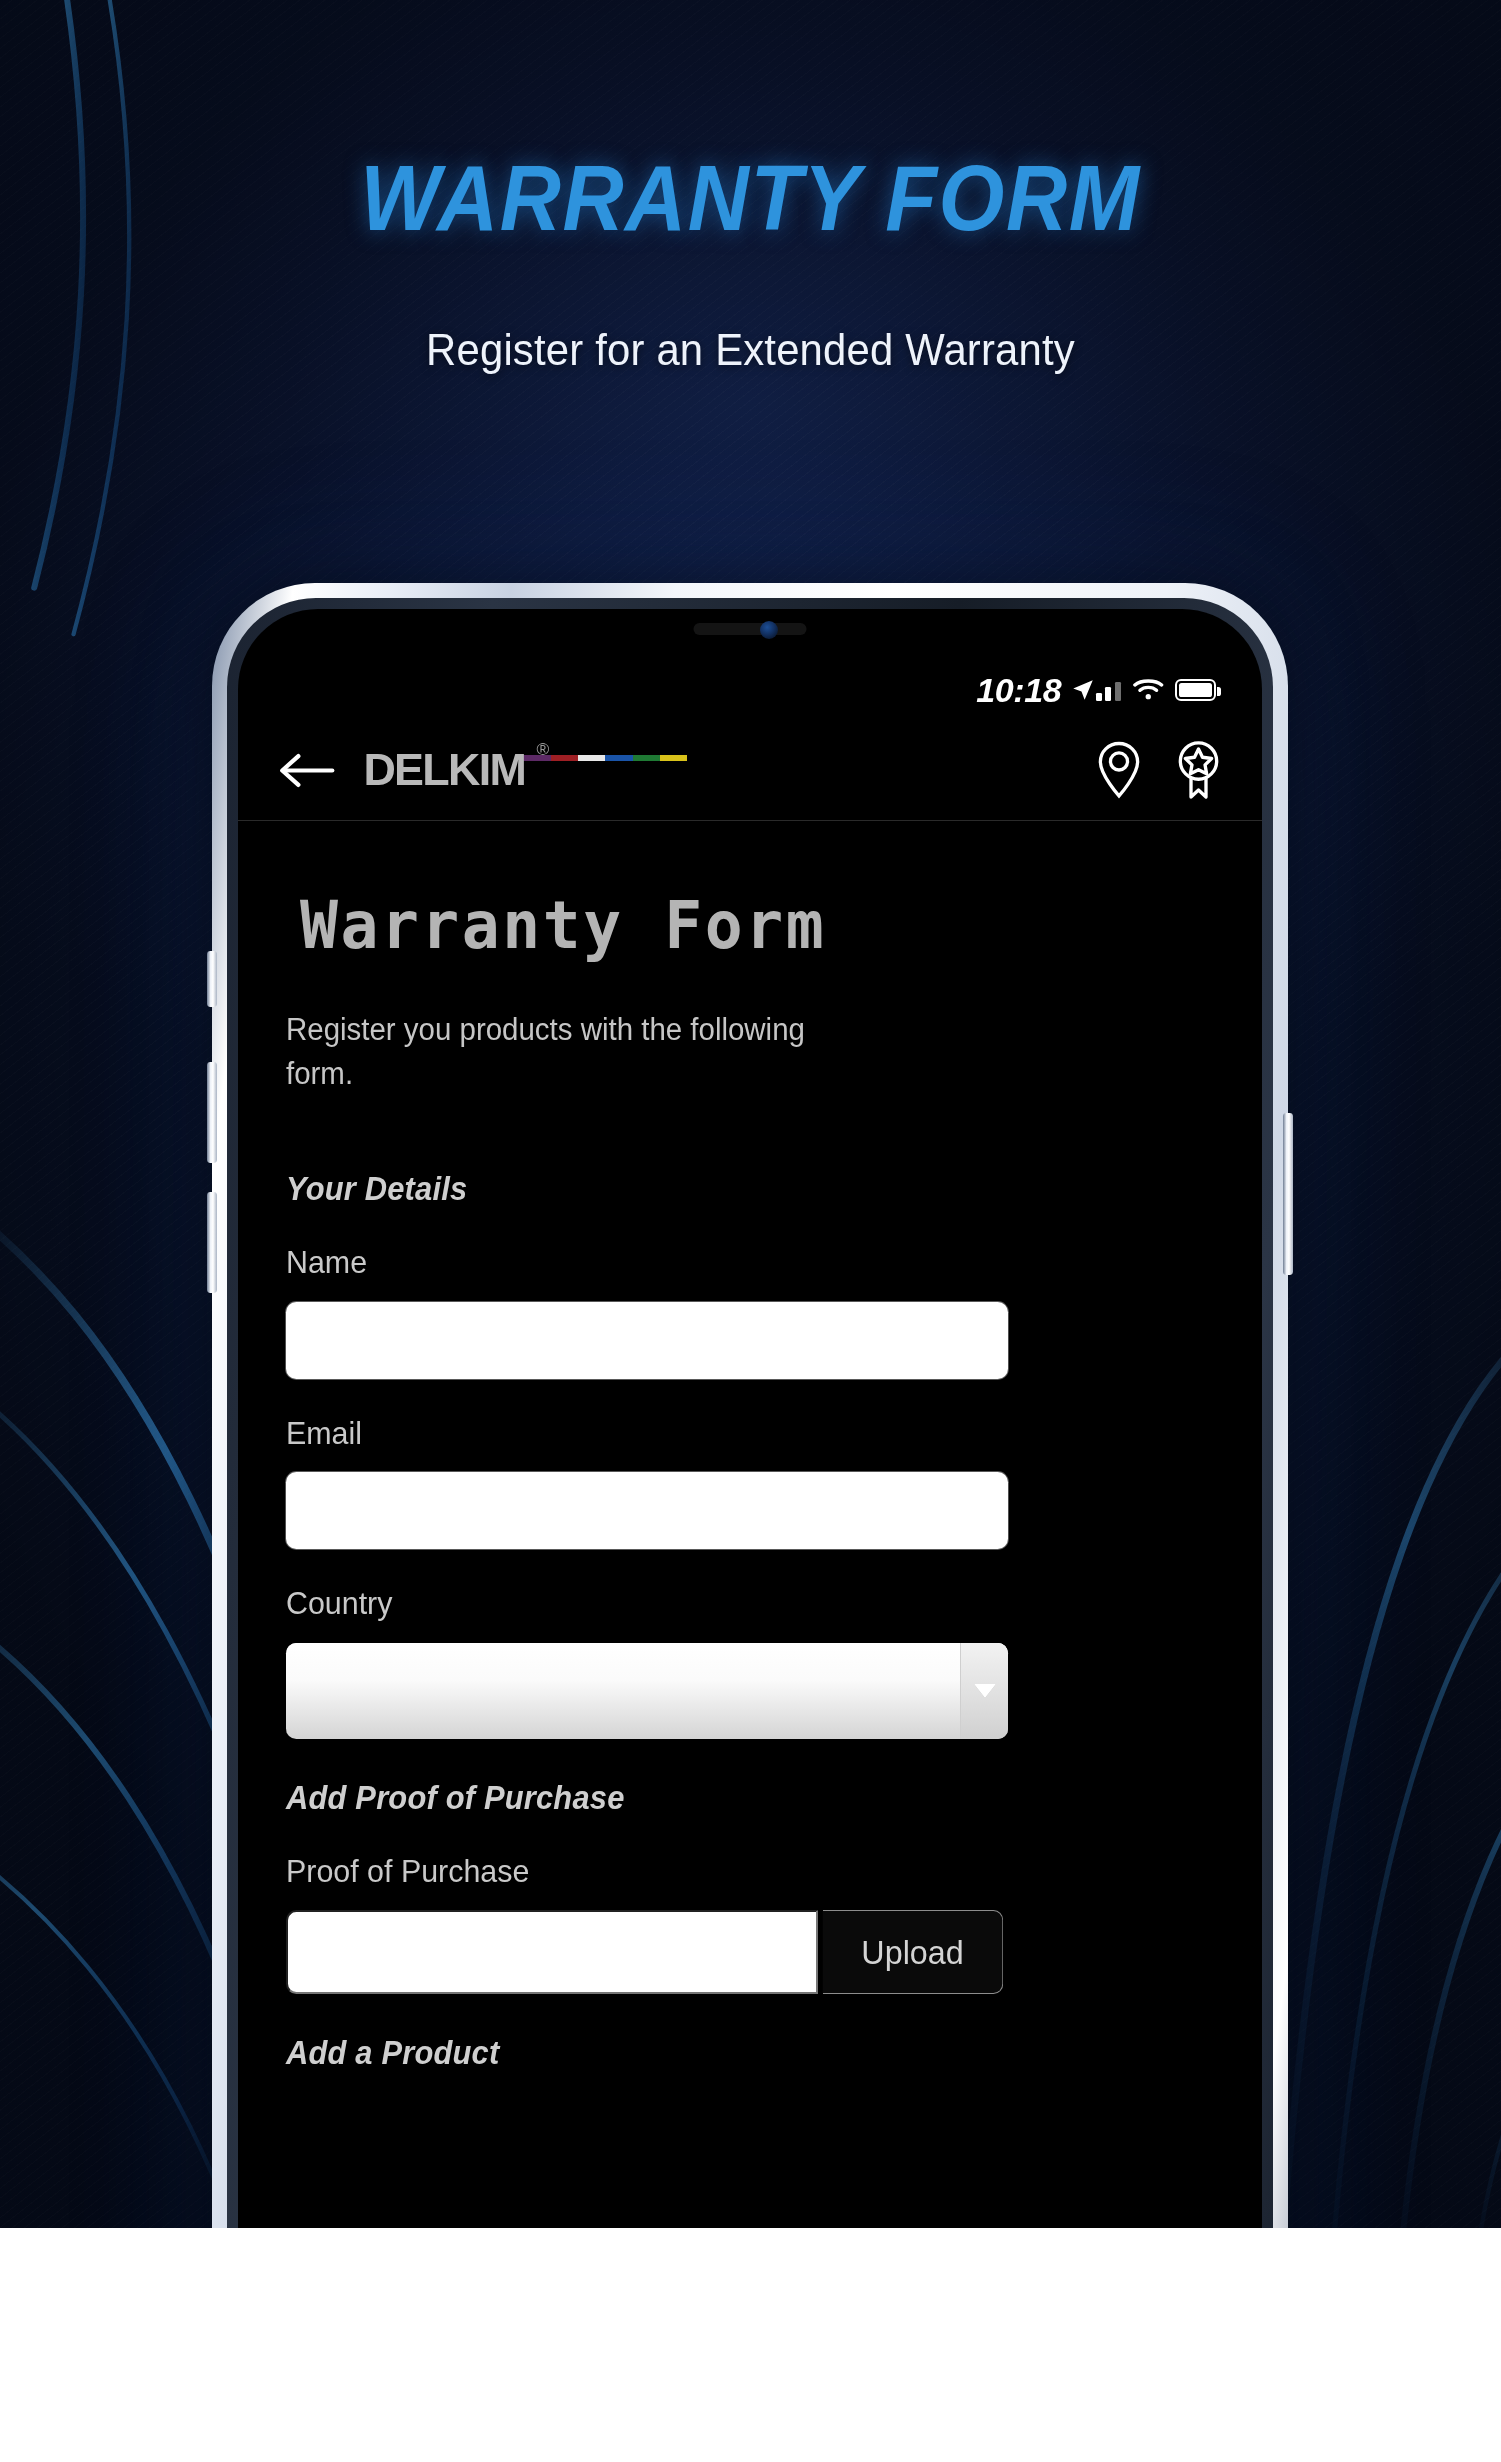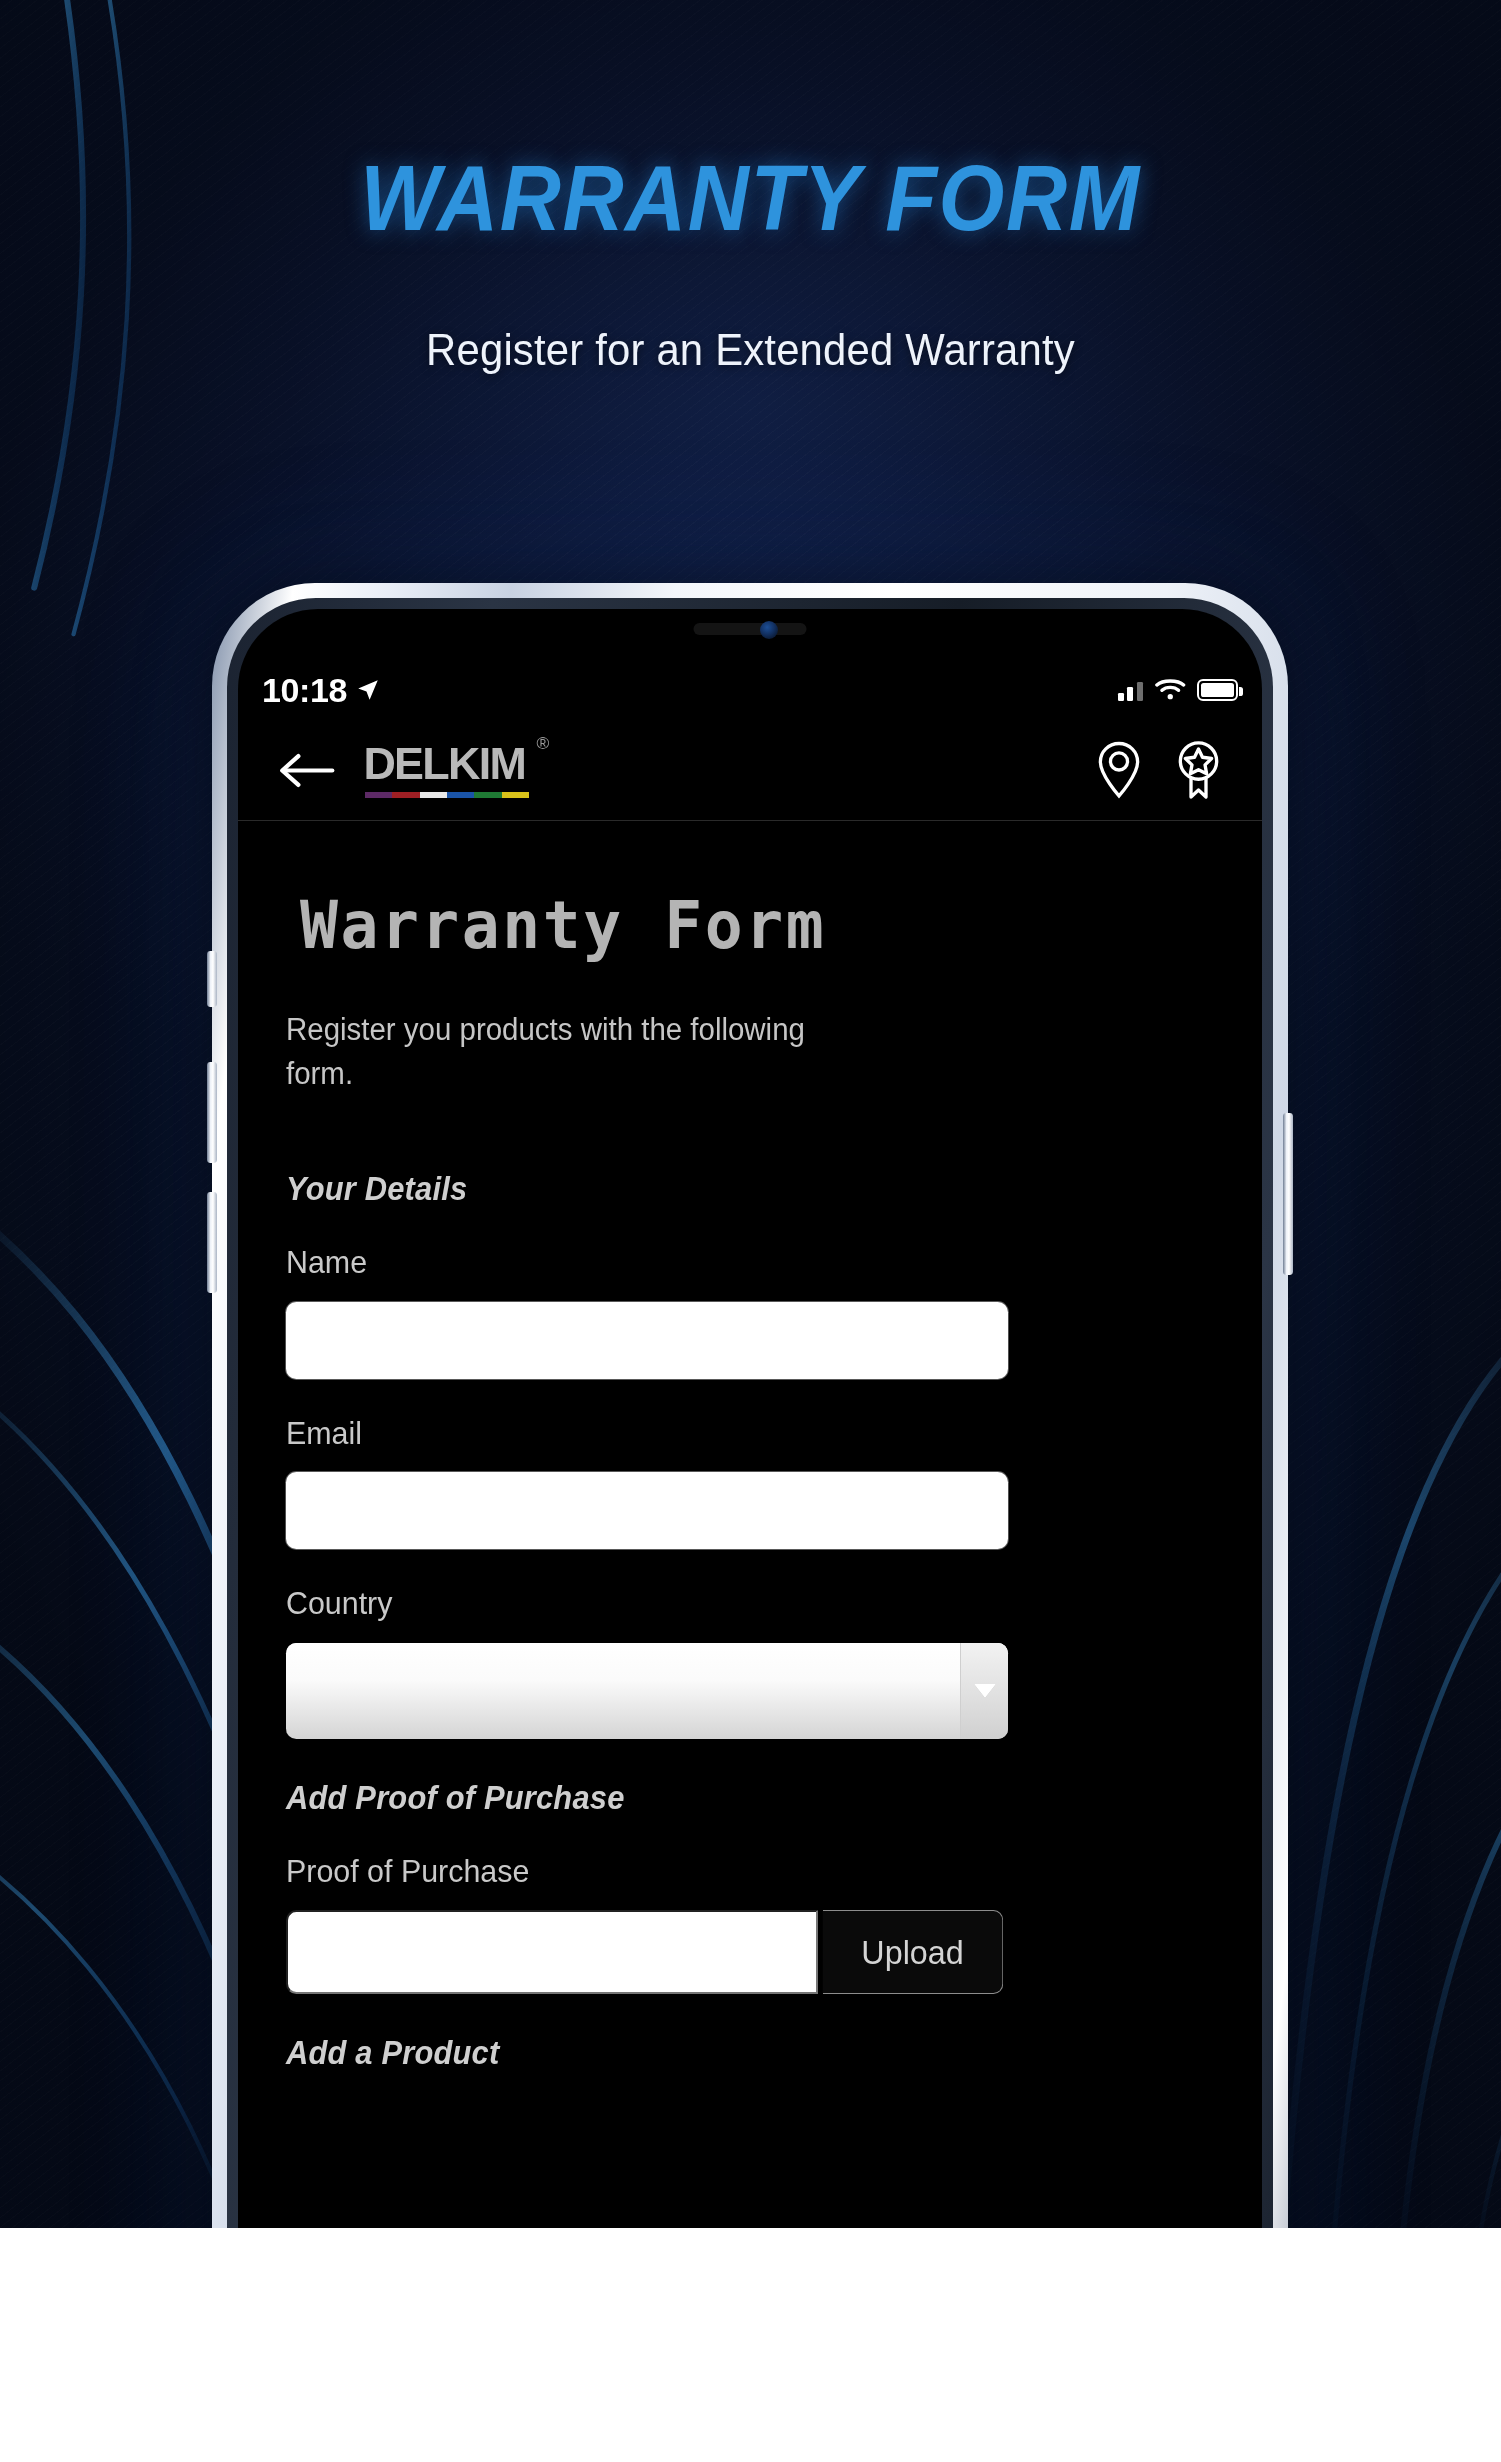--- a/index.html
+++ b/index.html
@@ -140,23 +140,24 @@
     z-index: 7;
   }
 
   
   .statusbar {
     position: absolute;
     left: 0; right: 0; top: 50px;
     height: 62px;
     display: flex;
     align-items: center;
-    justify-content: space-between;
-    padding: 0 24px;
+    justify-content: flex-end;
+    padding: 0 46px;
     z-index: 5;
+    font-style: italic;
   }
   .status-time {
     color: #fff;
     font-size: 34px;
     font-weight: 600;
     letter-spacing: -0.4px;
     display: flex;
     align-items: center;
     gap: 8.5px;
   }
@@ -195,21 +196,21 @@
     display: flex;
     align-items: center;
     padding: 0 38px;
     border-bottom: 1.7px solid #2a2a2a;
     z-index: 4;
   }
   .back-arrow { width: 60px; height: 39px; flex: 0 0 auto; cursor: pointer; }
   .brand {
     margin-left: 29px;
     display: flex;
-    flex-direction: column;
+    flex-direction: row;
     align-items: flex-start;
   }
   .brand-word {
     position: relative;
     font-family: "Liberation Sans", sans-serif;
     font-weight: 700;
     font-size: 44px;
     letter-spacing: -1.7px;
     color: #b9b9b9;
     transform: scaleX(1.02);

